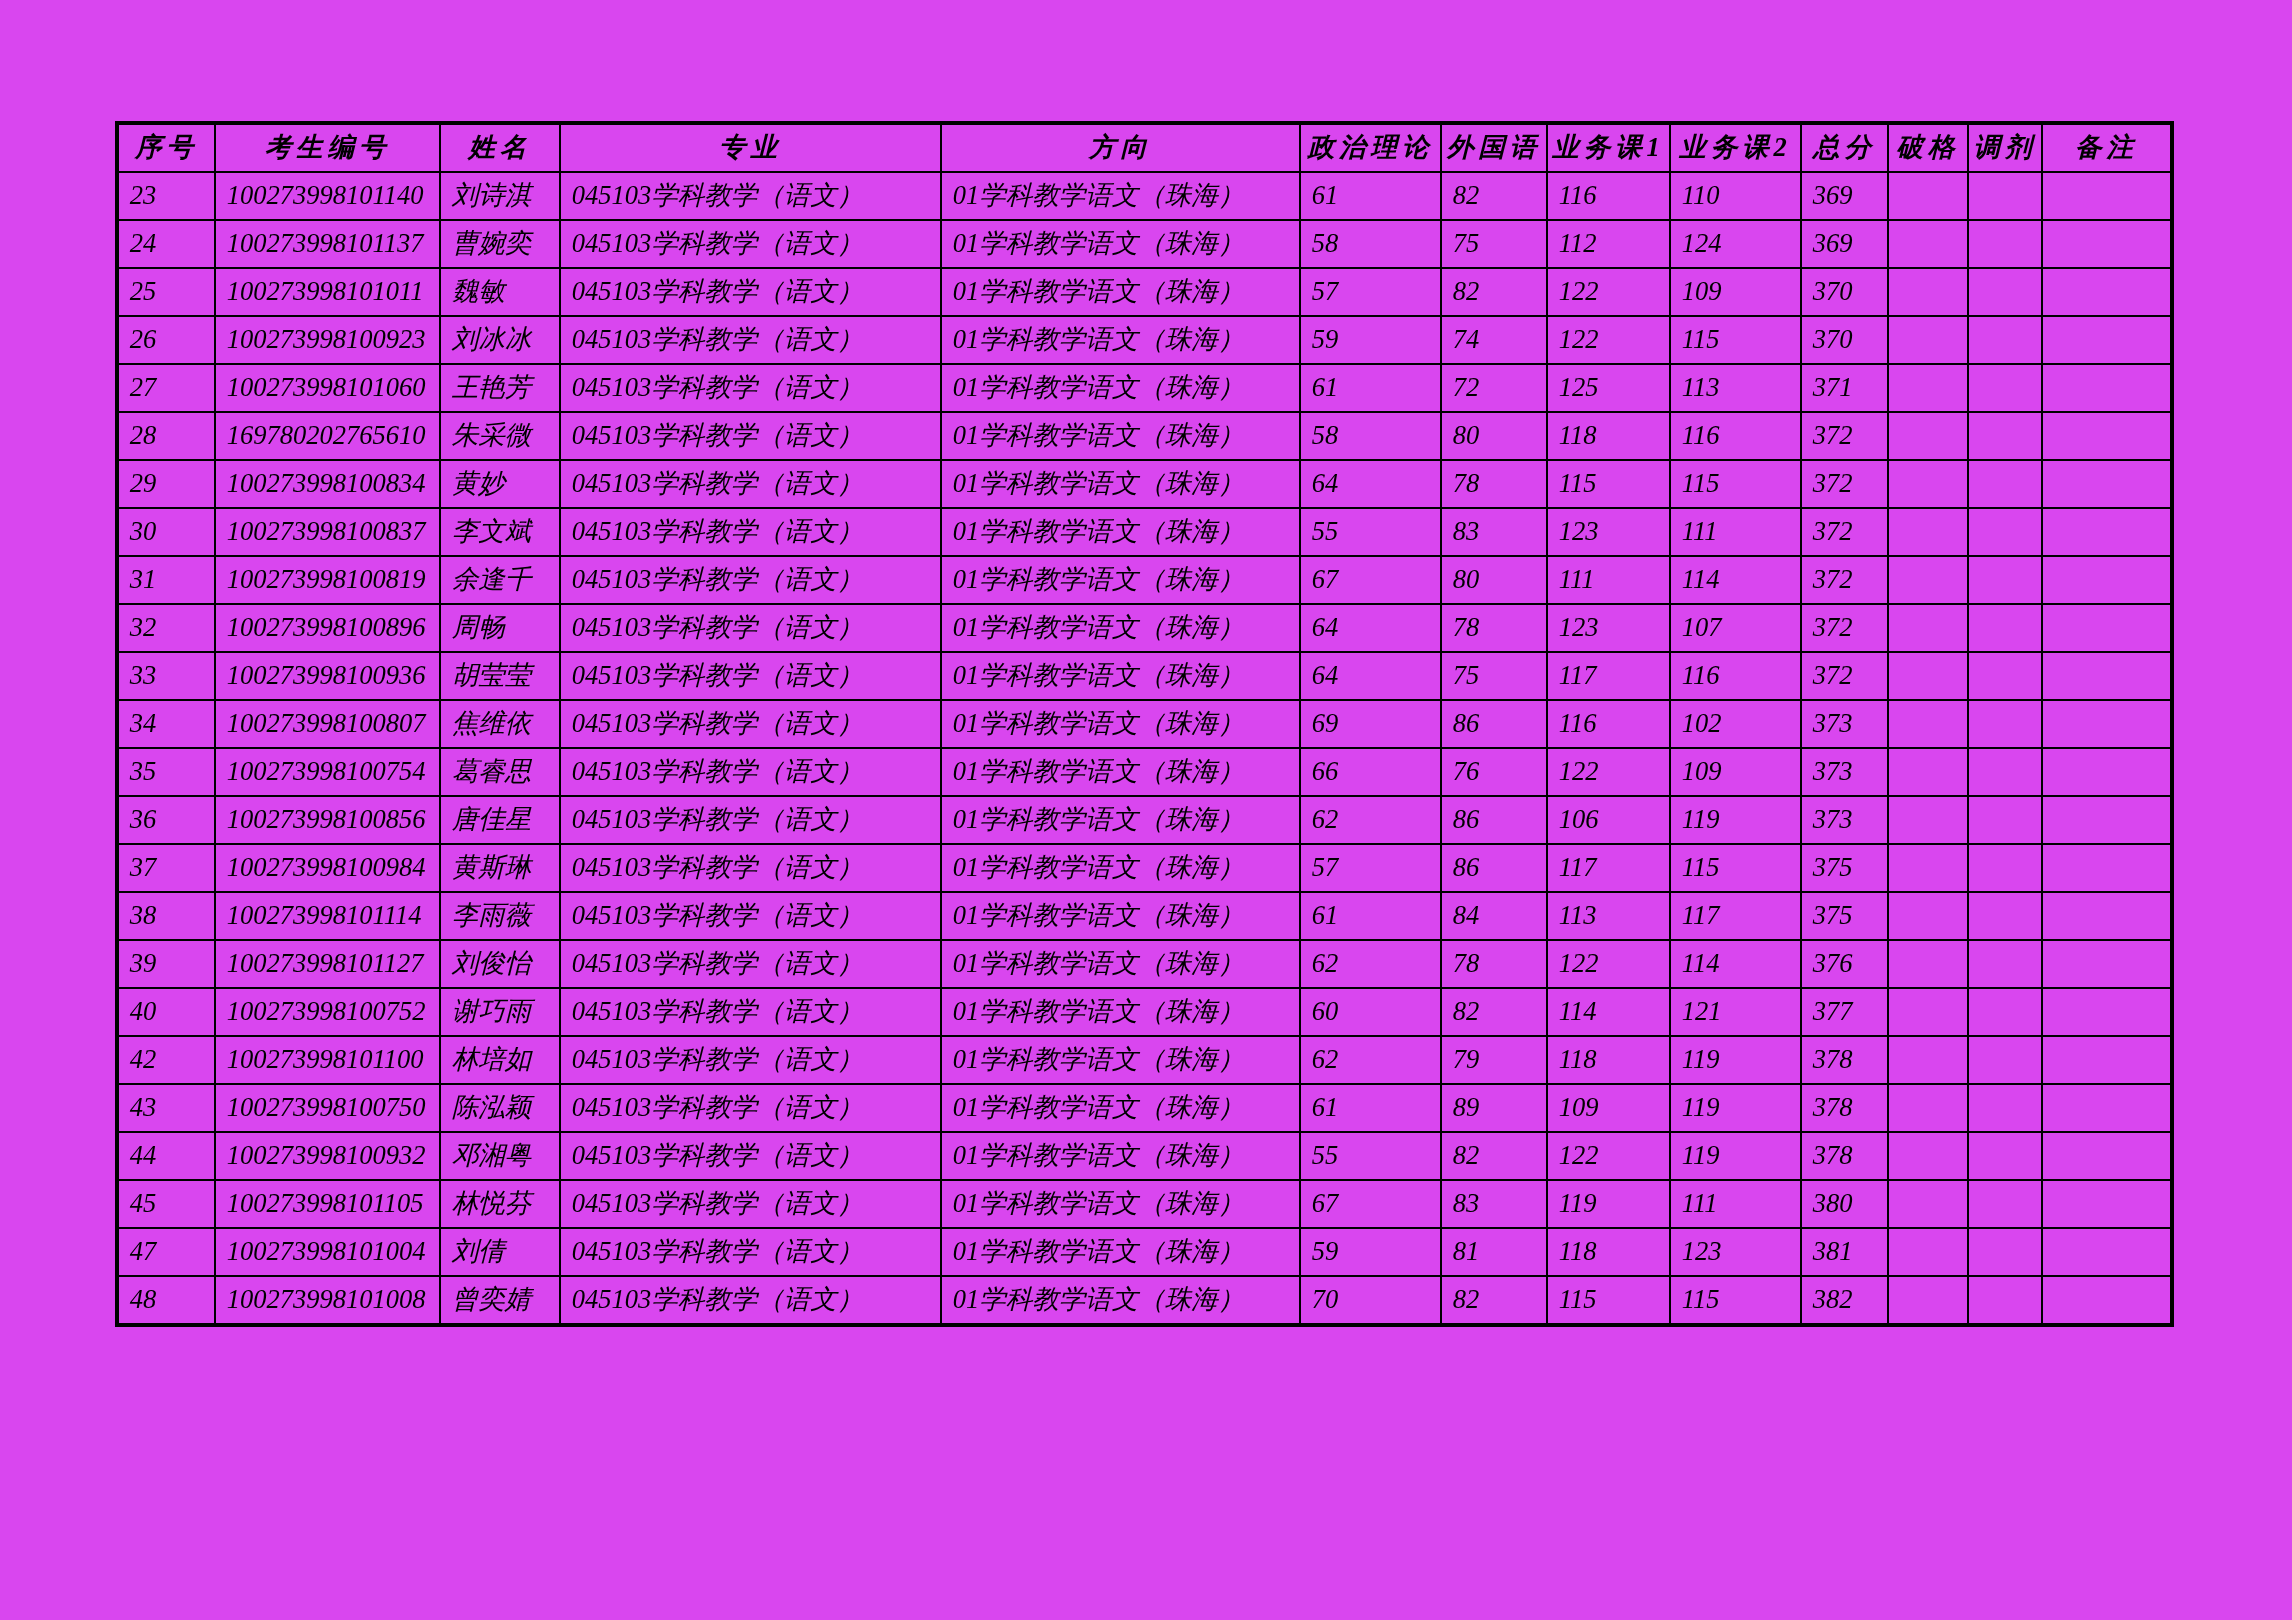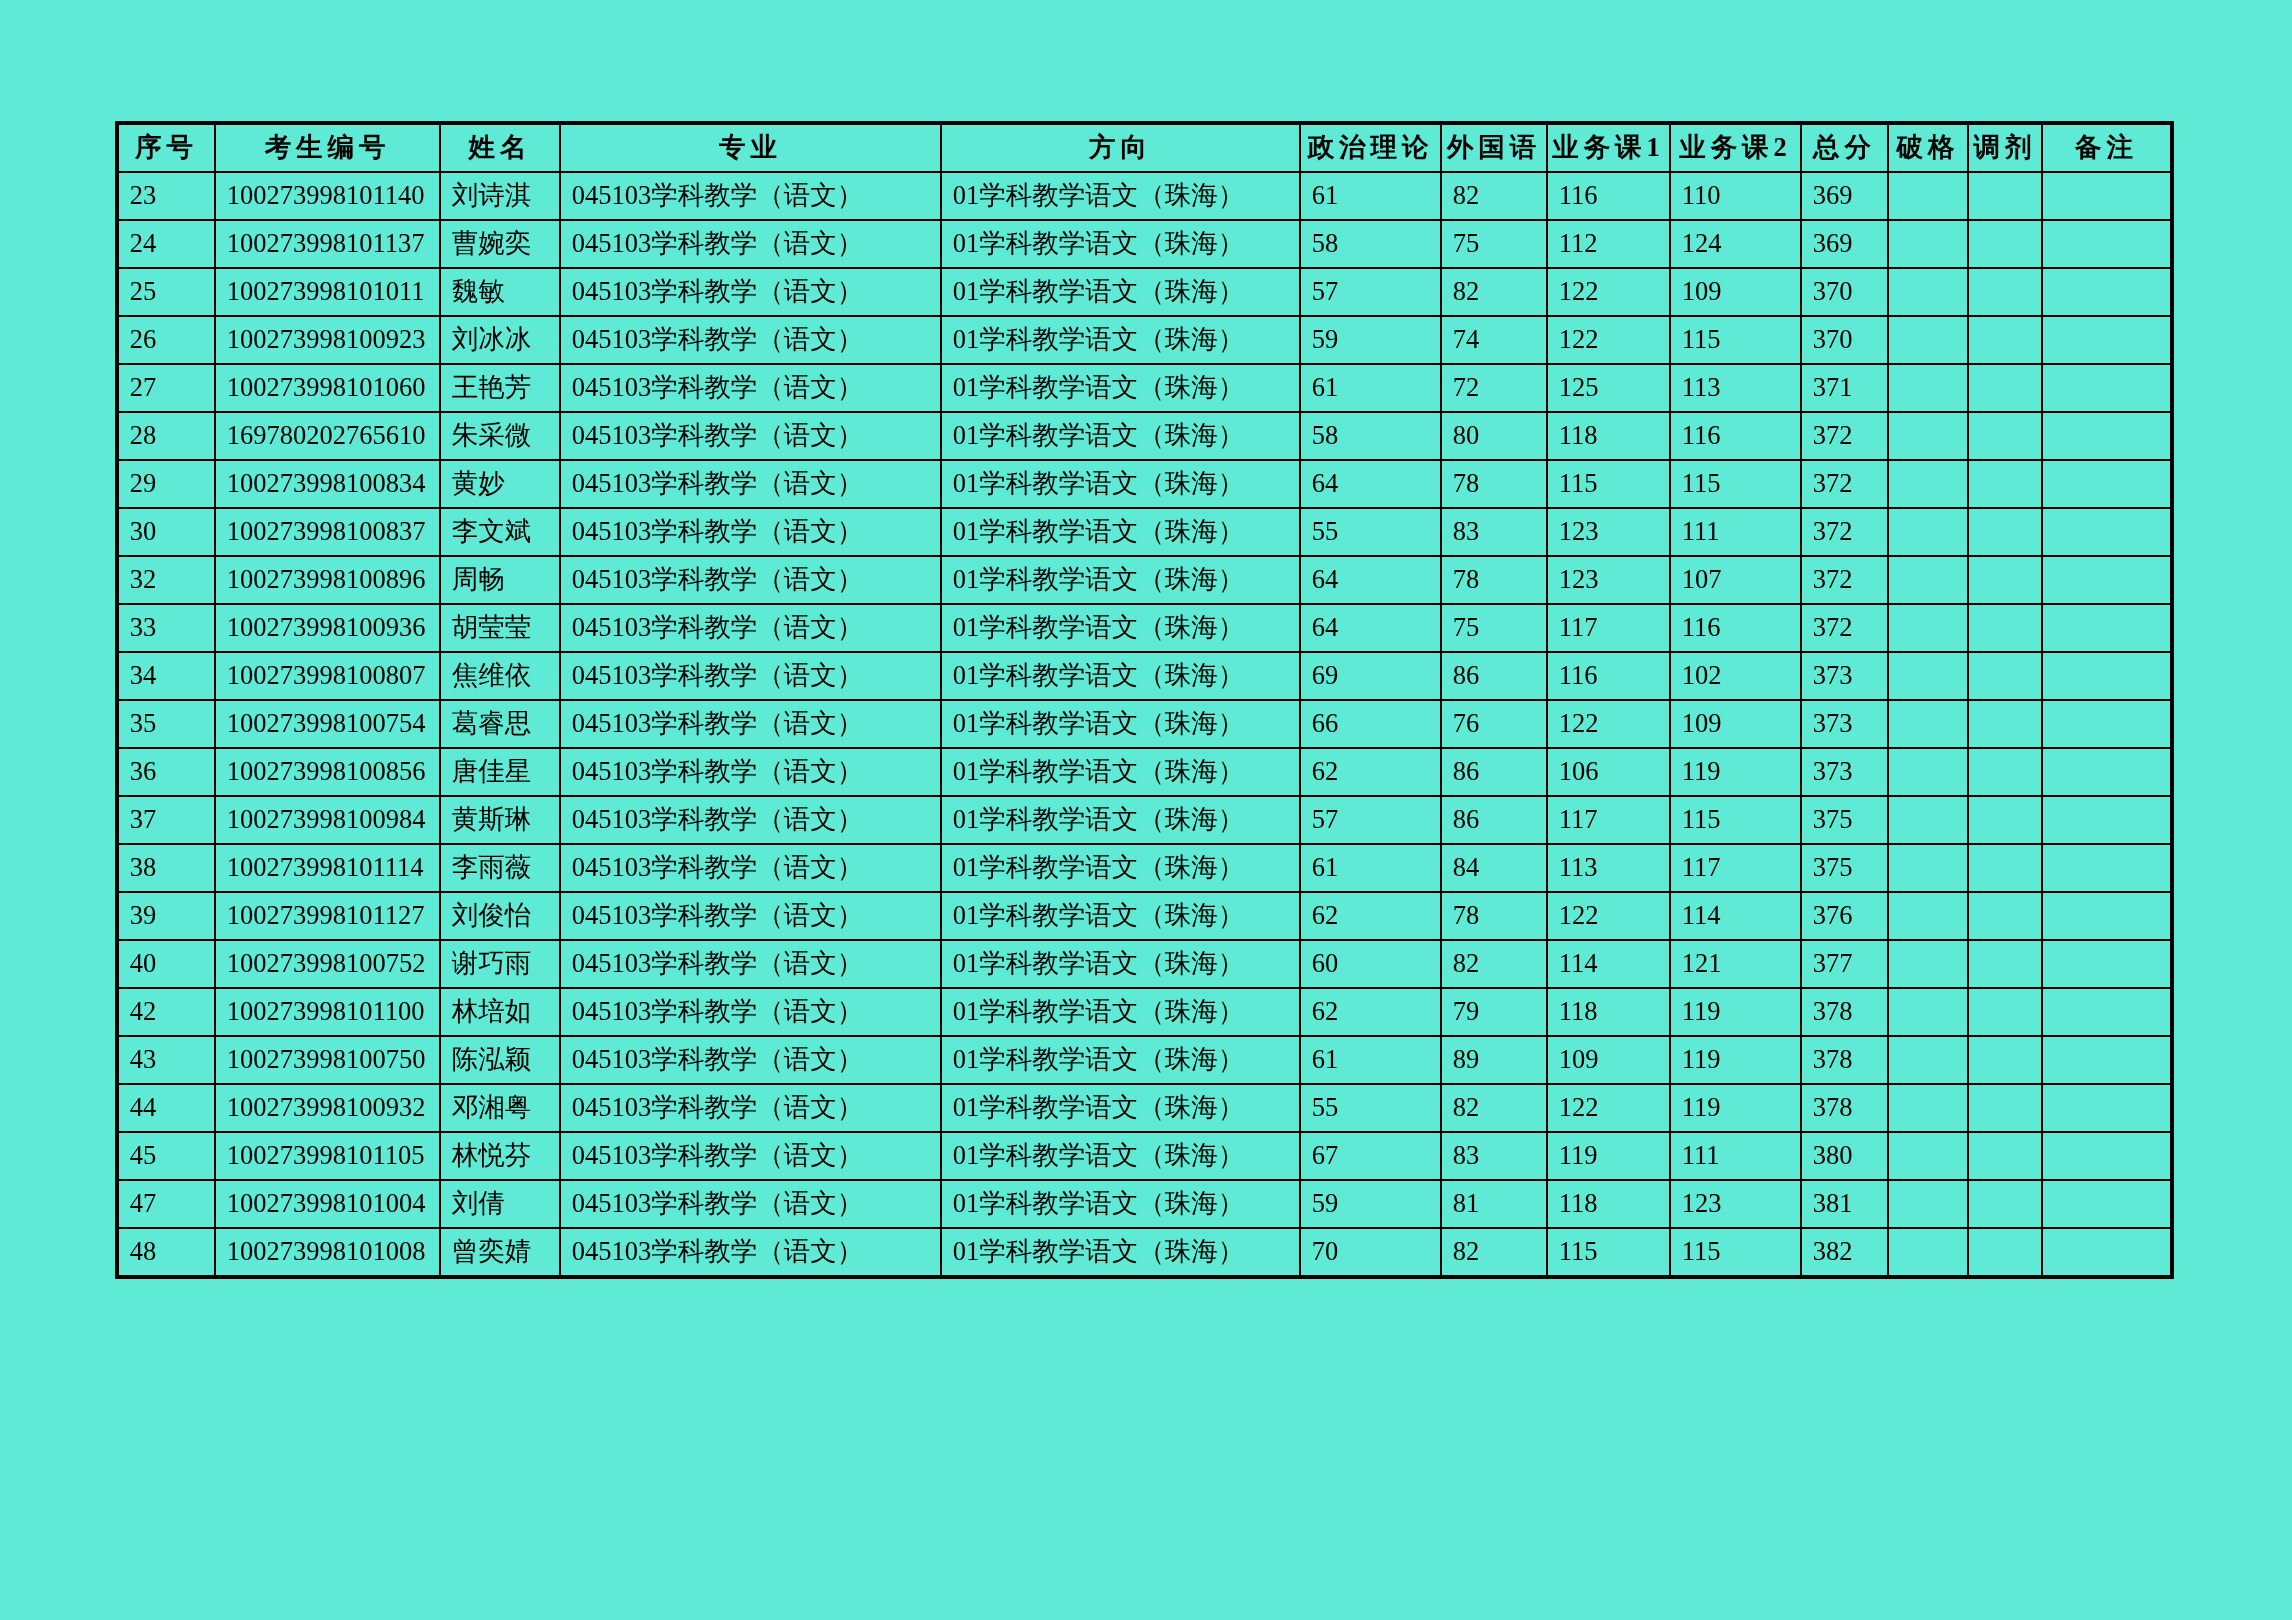--- a/index.html
+++ b/index.html
@@ -10,22 +10,23 @@
   body {
     width: 2293px;
     height: 1620px;
     font-family: "Liberation Serif", "DejaVu Serif", serif;
     color: #000;
   }
   .sheet {
     position: relative;
     width: 2293px;
     height: 1620px;
-    background: #5eead4;
+    background: #d946ef;
     overflow: hidden;
+    font-style: italic;
   }
   table.score-table {
     position: absolute;
     left: 115px;
     top: 121px;
     width: 2057px;
     border-collapse: collapse;
     table-layout: fixed;
     border: 4.9px solid #000;
   }
@@ -217,20 +218,35 @@
           <td>55</td>
           <td>83</td>
           <td>123</td>
           <td>111</td>
           <td>372</td>
           <td></td>
           <td></td>
           <td></td>
         </tr>
         <tr>
+          <td>31</td>
+          <td>100273998100819</td>
+          <td>余逢千</td>
+          <td>045103学科教学（语文）</td>
+          <td>01学科教学语文（珠海）</td>
+          <td>67</td>
+          <td>80</td>
+          <td>111</td>
+          <td>114</td>
+          <td>372</td>
+          <td></td>
+          <td></td>
+          <td></td>
+        </tr>
+        <tr>
           <td>32</td>
           <td>100273998100896</td>
           <td>周畅</td>
           <td>045103学科教学（语文）</td>
           <td>01学科教学语文（珠海）</td>
           <td>64</td>
           <td>78</td>
           <td>123</td>
           <td>107</td>
           <td>372</td>

